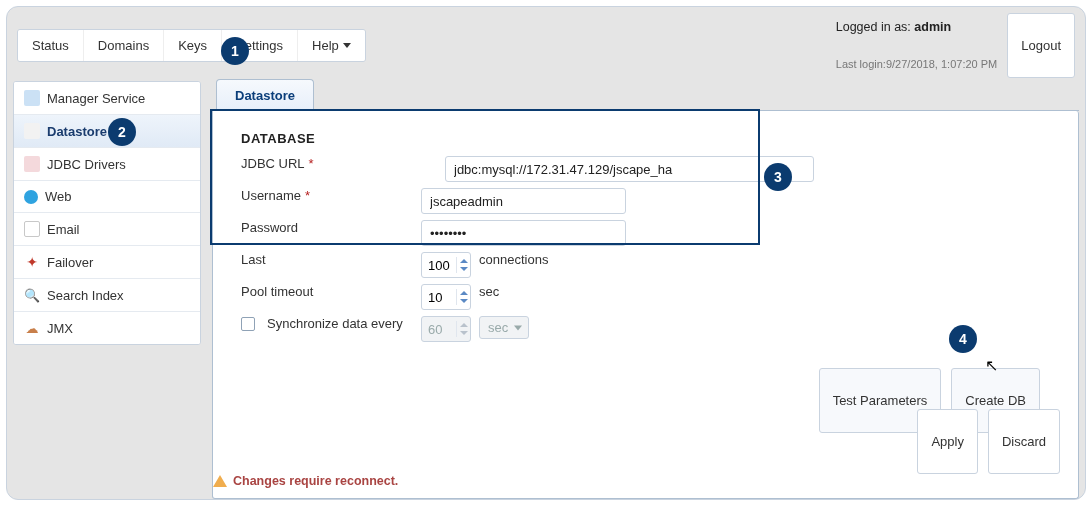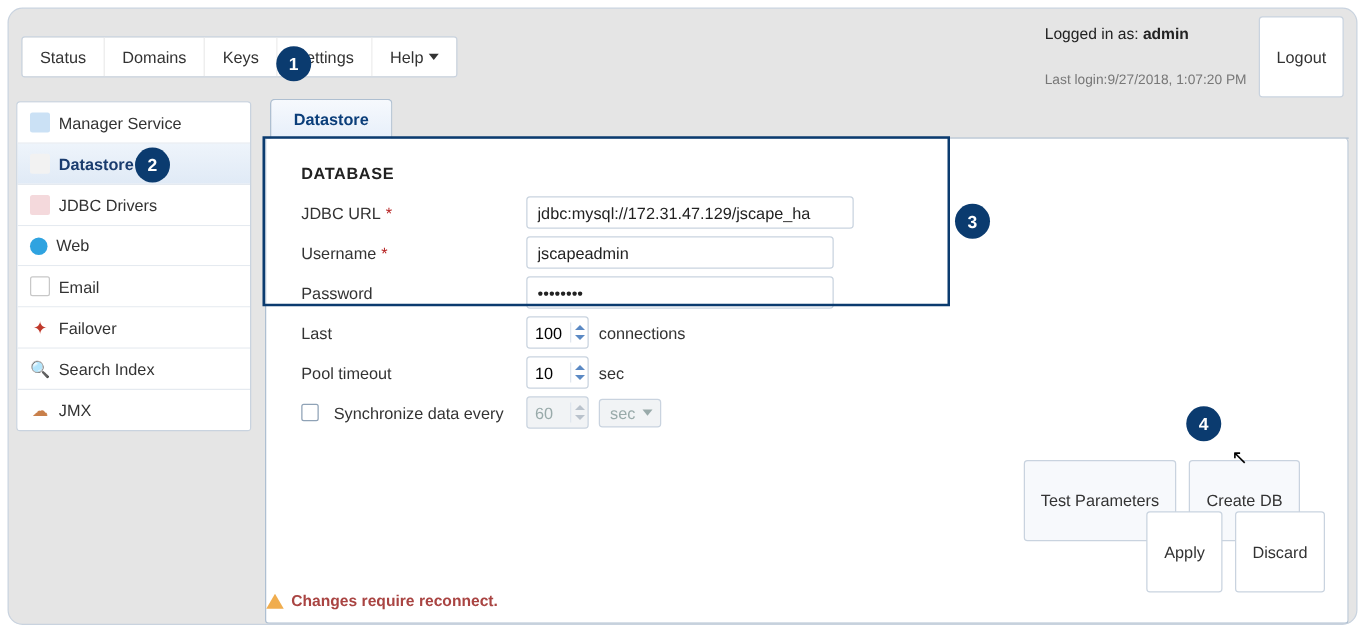--- a/index.html
+++ b/index.html
@@ -159,43 +159,43 @@
     padding:20px 20px 12px 28px;
   }
   .fieldset-title{
     font-weight:bold;
     color:#222;
     letter-spacing:.5px;
     margin:0 0 10px 0;
   }
   .row{
     display:flex;
-    align-items:center;
+    align-items:flex-start;
     height:28px;
     margin-bottom:4px;
   }
   .label{
     width:180px;
     color:#333;
     display:flex;
     align-items:center;
     gap:4px;
   }
   .req{color:var(--red);}
   .input{
     border:1px solid var(--border);
     border-radius:3px;
     height:26px;
     padding:2px 8px;
     font-size:13px;
     color:#222;
     background:#fff;
   }
-  .input.wide{width:262px;}
-  .input.med{width:246px;}
+  .input.wide{width:369px;margin-left:24px;}
+  .input.med{width:205px;}
   .spin{
     display:inline-flex;
     align-items:center;
     border:1px solid var(--border);
     border-radius:3px;
     height:26px;
     background:#fff;
   }
   .spin input{
     border:none;outline:none;width:34px;text-align:left;padding-left:6px;font-size:13px;background:transparent;

